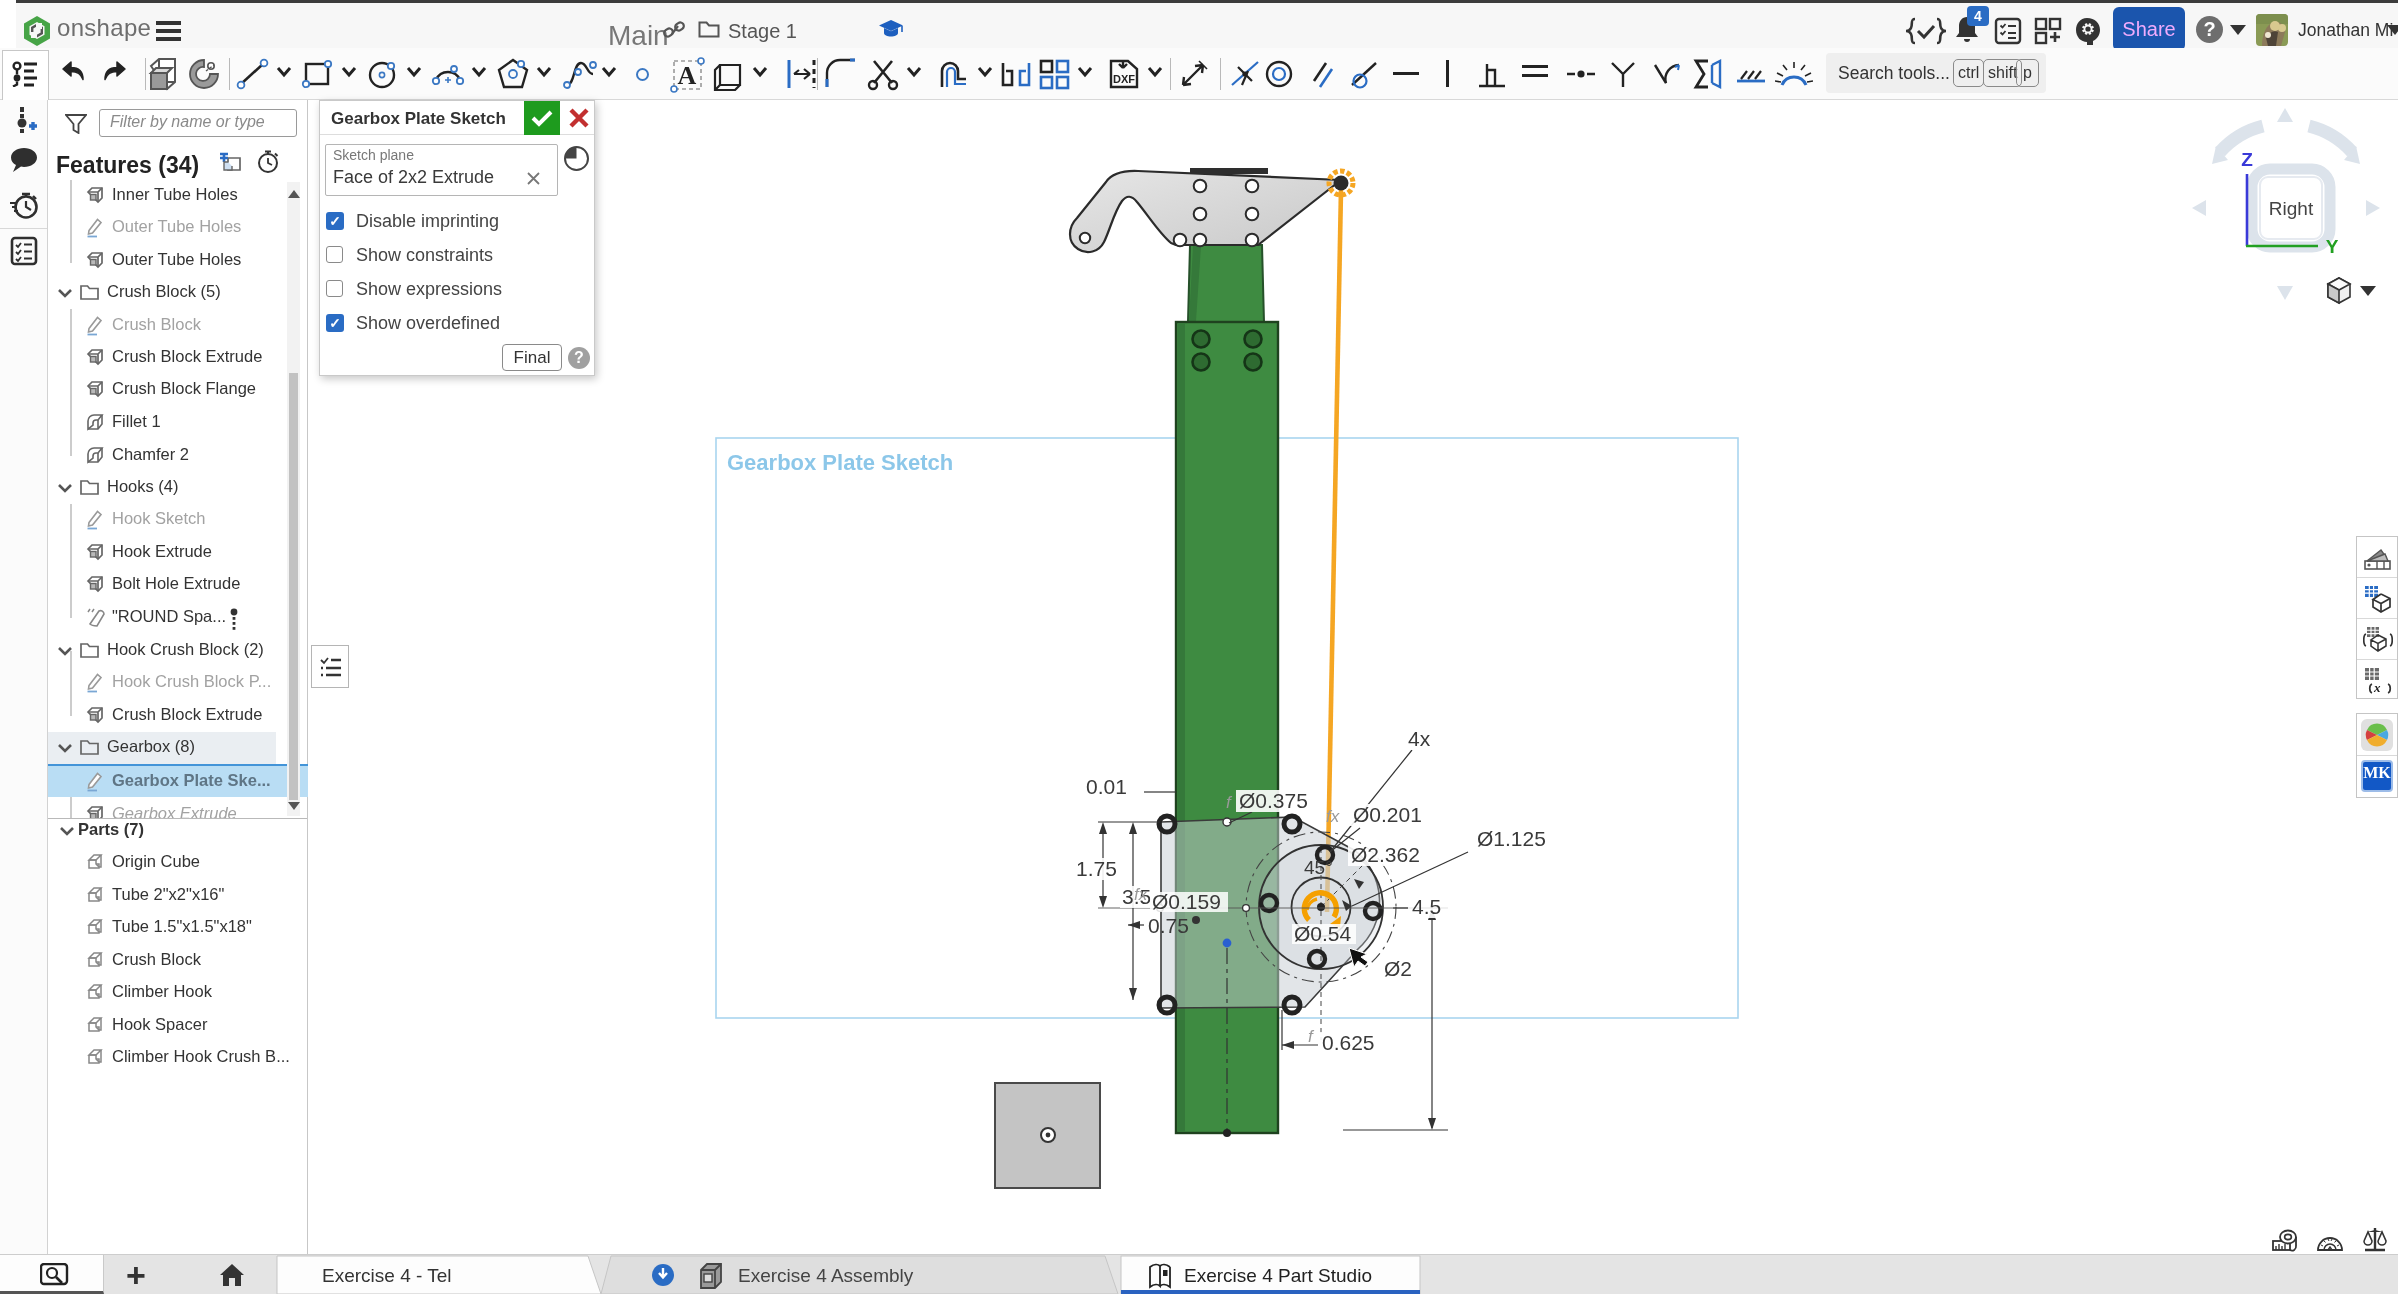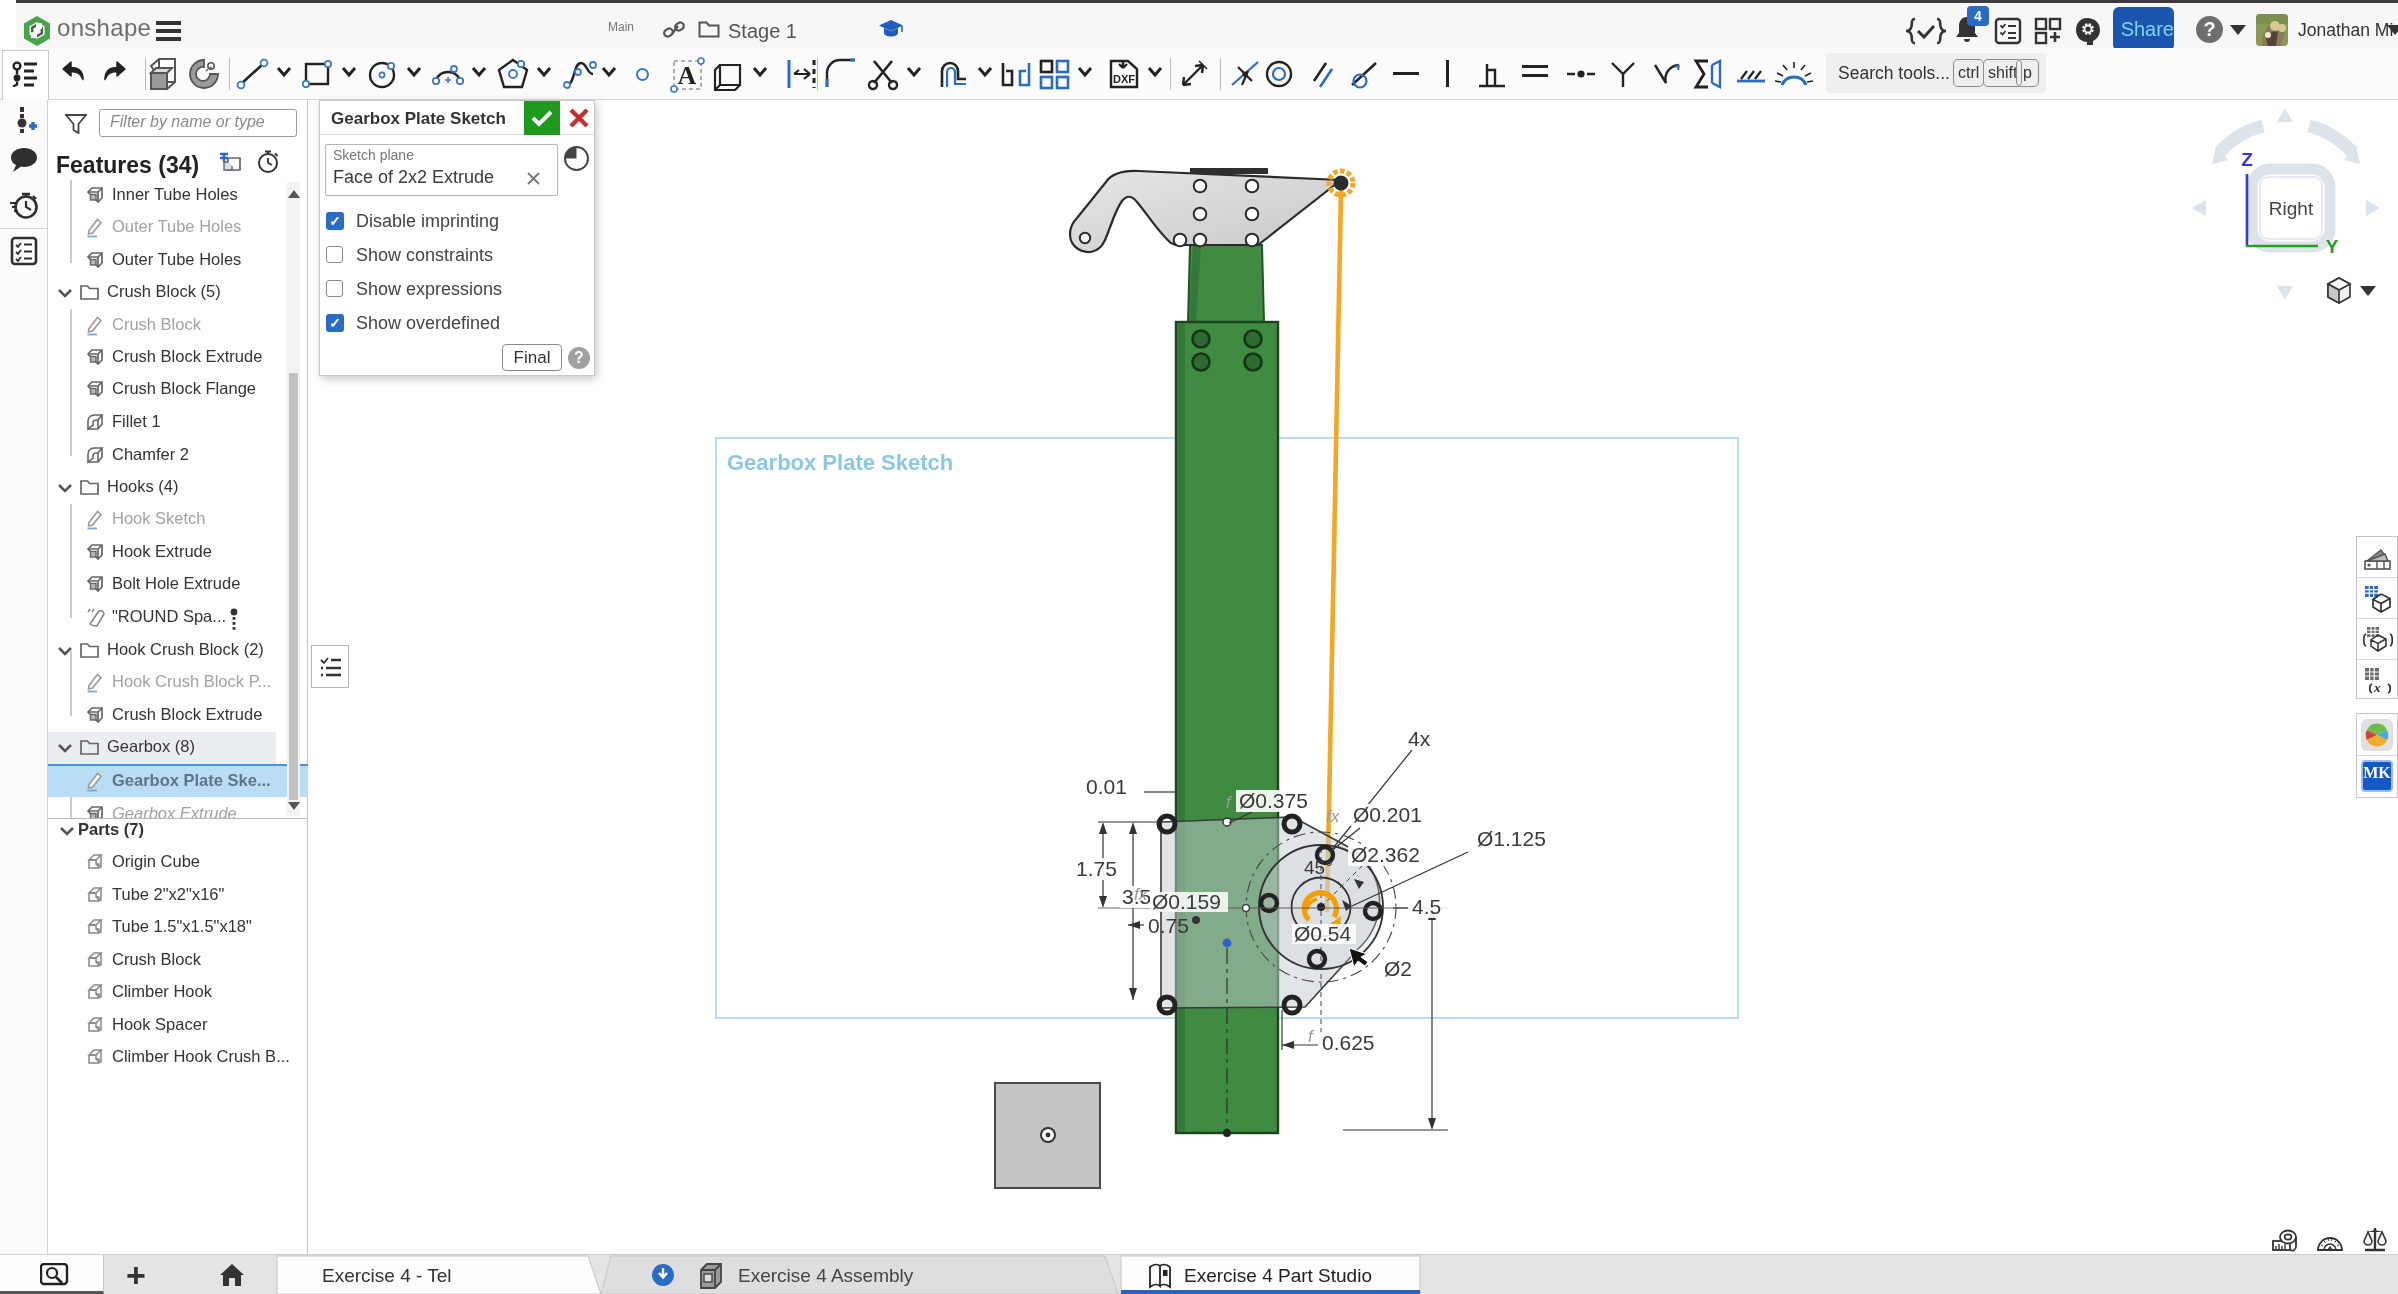--- a/index.html
+++ b/index.html
@@ -260,21 +260,21 @@
 <div id="topbar">
   <svg class="abs" style="left:6px;top:12px" width="30" height="32" viewBox="0 0 30 32">
     <path d="M15 1 L28 8.5 V23.5 L15 31 L2 23.5 V8.5 Z" fill="#47a447"></path>
     <path d="M15 7 L22.5 11.3 V19.7 L15 24 L7.5 19.7 V11.3 Z" fill="#f7f7f7"></path>
     <path d="M15 10 L19.8 12.8 V18.2 L15 21 L10.2 18.2 V12.8 Z" fill="none" stroke="#555" stroke-width="2.4"></path>
     <rect x="14" y="8" width="6" height="6" fill="#f7f7f7"></rect>
     <rect x="9" y="17" width="6" height="6" fill="#f7f7f7"></rect>
   </svg>
   <div class="abs" style="left:41px;top:11px;font-size:24px;color:#6e6e6e;letter-spacing:0.3px">onshape</div>
   <div class="abs" style="left:140px;top:18px;width:25px;height:4px;background:#333;box-shadow:0 8px 0 #333, 0 16px 0 #333"></div>
-  <div class="abs" style="left:592px;top:17px;font-size:12px;color:#777">Main</div>
+  <div class="abs" style="left:592px;top:17px;font-size:28px;color:#777">Main</div>
   <svg class="abs" style="left:646px;top:17px" width="24" height="20" viewBox="0 0 24 20">
     <path d="M10 14 L16 6" stroke="#555" stroke-width="2.2" fill="none"></path>
     <rect x="2" y="9" width="9" height="7" rx="3.5" fill="none" stroke="#555" stroke-width="2.2" transform="rotate(-35 6.5 12.5)"></rect>
     <rect x="13" y="3" width="9" height="7" rx="3.5" fill="none" stroke="#555" stroke-width="2.2" transform="rotate(-35 17.5 6.5)"></rect>
   </svg>
   <svg class="abs" style="left:682px;top:16px" width="22" height="19" viewBox="0 0 22 19">
     <path d="M1.5 3.5 h7 l2.5 3 h9.5 v11 h-19 Z" fill="none" stroke="#555" stroke-width="2"></path>
   </svg>
   <div class="abs" style="left:712px;top:17px;font-size:20px;color:#555">Stage 1</div>
   <svg class="abs" style="left:862px;top:16px" width="26" height="20" viewBox="0 0 26 20">
@@ -304,21 +304,21 @@
     <rect x="16" y="2" width="10" height="10" fill="none" stroke="#333" stroke-width="2.4"></rect>
     <rect x="2" y="16" width="10" height="10" fill="none" stroke="#333" stroke-width="2.4"></rect>
     <path d="M21 15 v10 M16 20 h10" stroke="#333" stroke-width="2.6"></path>
   </svg>
   <svg class="abs" style="left:2058px;top:13px" width="28" height="30" viewBox="0 0 28 30">
     <path d="M13 2 C6 2 2 8 2 14 c0 7 5 12 11 12 l0 3 h6 l0-4 c4-2 7-6 7-11 C26 7 21 2 13 2 Z" fill="#333"></path>
     <circle cx="14" cy="13" r="6" fill="#f7f7f7"></circle>
     <circle cx="14" cy="13" r="2.6" fill="#333"></circle>
     <path d="M14 5.5 v3 M14 17.5 v3 M6.5 13 h3 M18.5 13 h3 M8.7 7.7 l2.1 2.1 M17.2 16.2 l2.1 2.1 M19.3 7.7 l-2.1 2.1 M10.8 16.2 l-2.1 2.1" stroke="#333" stroke-width="1.8"></path>
   </svg>
-  <div class="abs" style="left:2097px;top:4px;width:61px;height:44px;background:#1b55ad;border-radius:6px;color:#7dd3fc;font-size:20px;text-align:right;line-height:44px">Share</div>
+  <div class="abs" style="left:2097px;top:4px;width:72px;height:44px;background:#1b55ad;border-radius:6px;color:#f0abfc;font-size:20px;text-align:center;line-height:44px">Share</div>
   <div class="abs" style="left:2180px;top:13px;width:27px;height:27px;background:#6e6e6e;border-radius:50%;color:#fff;font-size:20px;font-weight:bold;text-align:center;line-height:27px">?</div>
   <div class="abs" style="left:2214px;top:22px;width:0;height:0;border-left:8px solid transparent;border-right:8px solid transparent;border-top:10px solid #333"></div>
   <svg class="abs" style="left:2240px;top:11px;border-radius:4px" width="32" height="32" viewBox="0 0 32 32">
     <rect width="32" height="32" fill="#8a9a55"></rect>
     <path d="M0 0 h32 v10 H0 Z" fill="#7d8f4e"></path>
     <path d="M6 32 C6 18 12 8 20 8 c6 0 9 5 9 10 l-4 14 Z" fill="#8c7a5a"></path>
     <circle cx="19" cy="12" r="5" fill="#d8c98f"></circle>
     <circle cx="26" cy="14" r="4" fill="#d8c98f"></circle>
     <path d="M10 24 c3-6 8-8 12-6 l-2 14 h-8 Z" fill="#4e4438"></path>
     <circle cx="12" cy="21" r="3" fill="#efe7d2"></circle>

